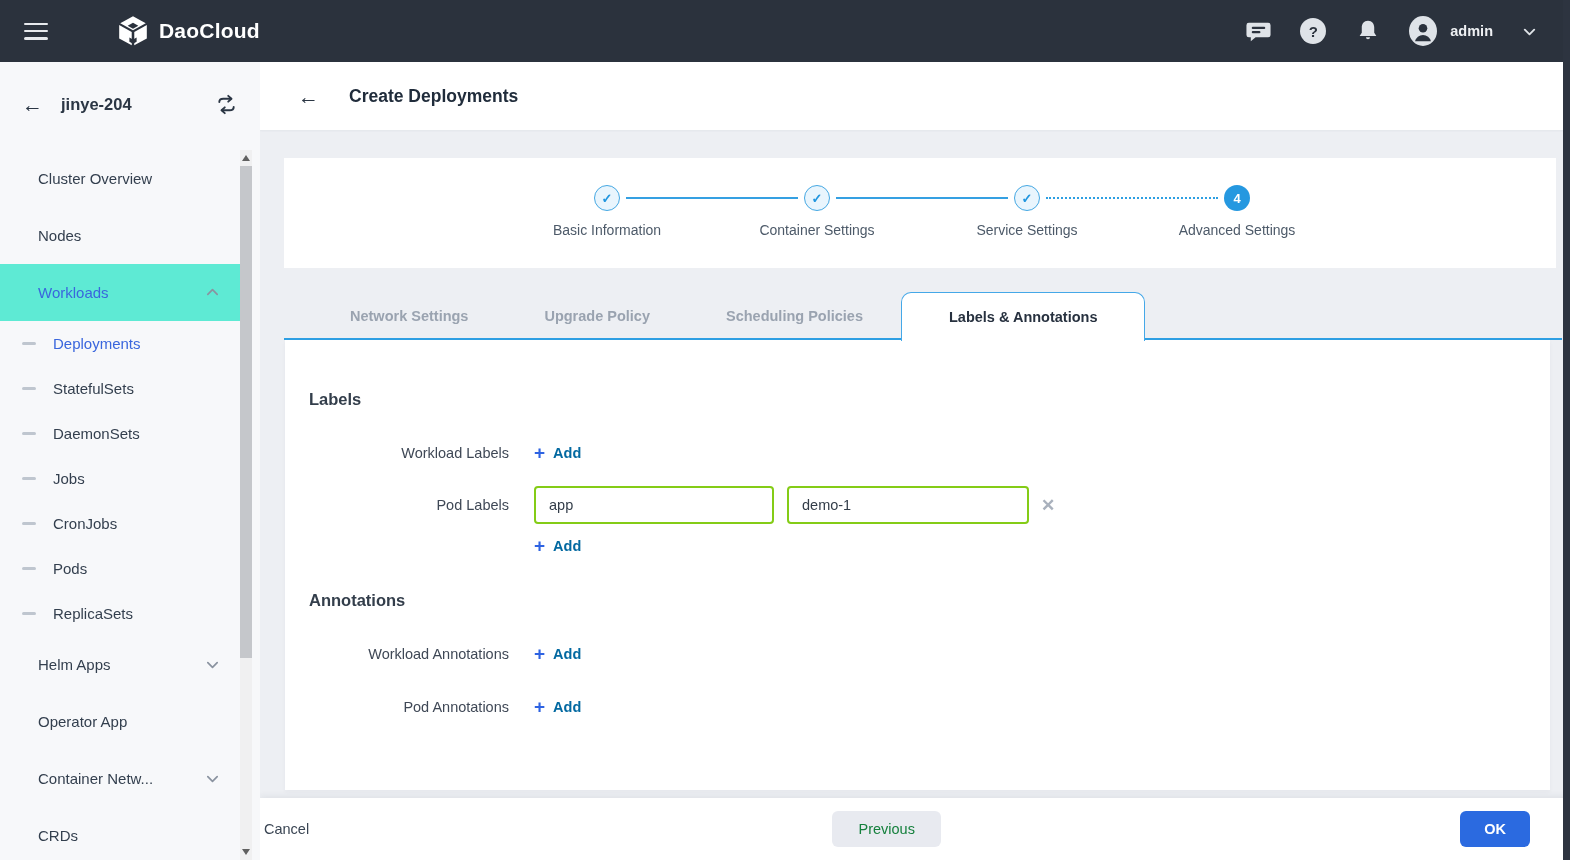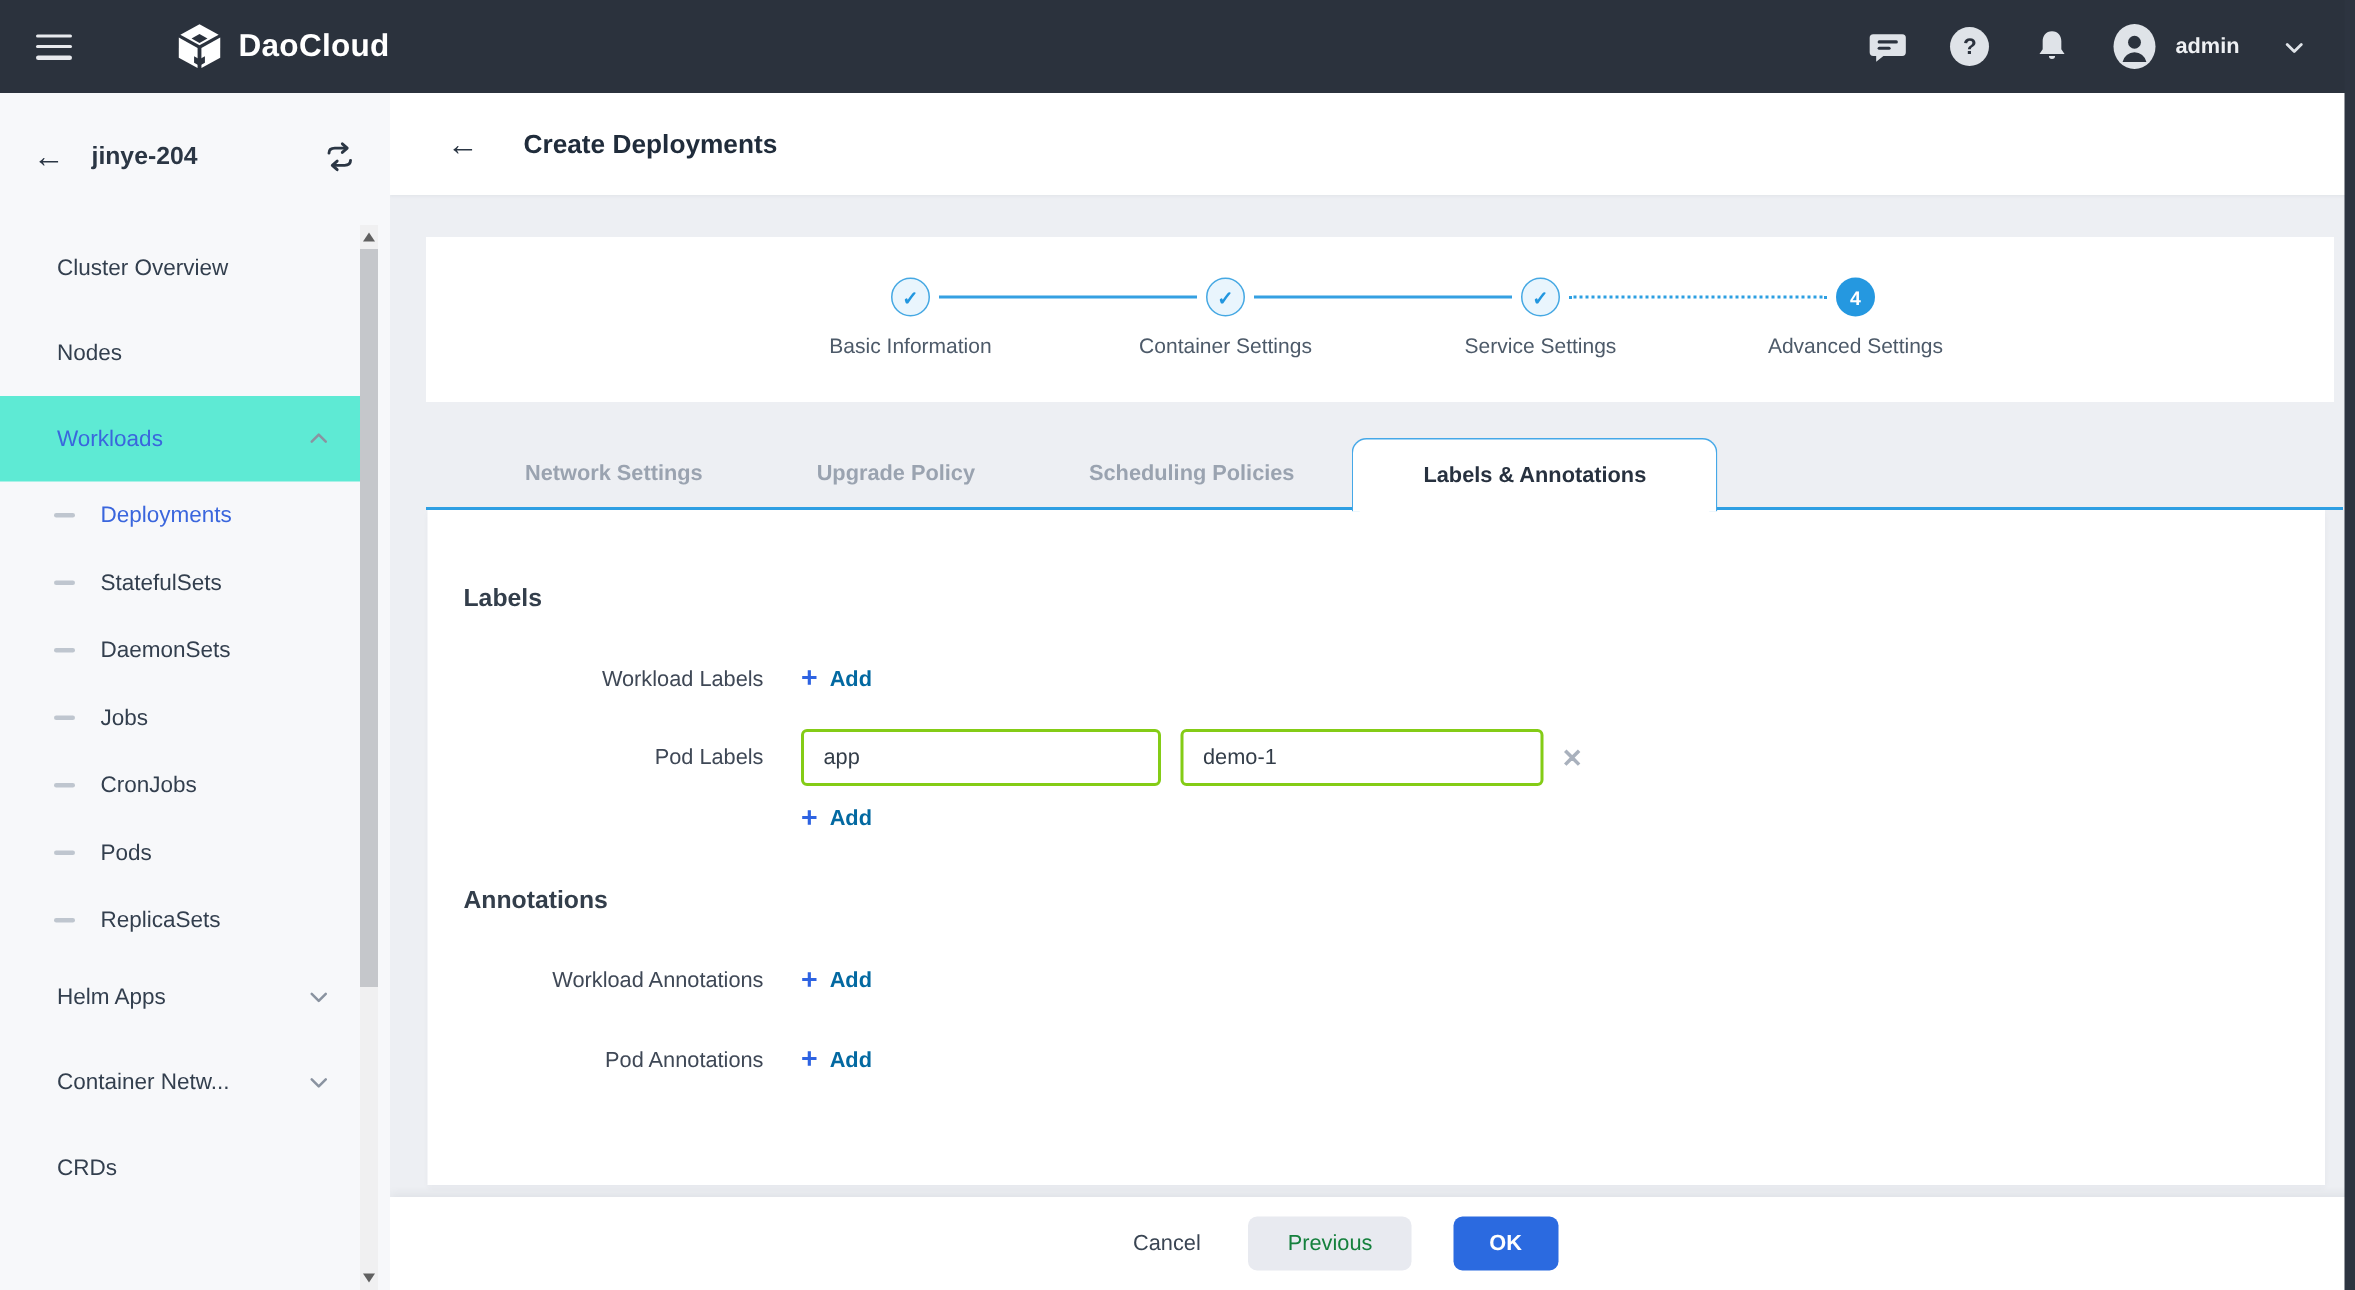--- a/index.html
+++ b/index.html
@@ -22,21 +22,21 @@
   .page-scroll-strip { position:absolute; right:0; top:0; width:7px; height:860px; background:#2d3440; z-index:60; }
 
   
   .sidebar { position:absolute; left:0; top:62px; width:260px; height:798px; background:#f7f8fa; z-index:10; }
   .cluster-head { height:84px; display:flex; align-items:center; padding:0 22px; }
   .back-glyph { font-size:21px; font-weight:700; color:#2b3644; cursor:pointer; line-height:1; }
   .cluster-name { font-size:16.5px; font-weight:600; color:#2b3644; margin-left:18px; }
   .swap-btn { margin-left:auto; cursor:pointer; display:flex; }
   .nav { position:absolute; top:88px; left:0; right:12px; bottom:0; overflow:hidden; }
   .nav-item { display:flex; align-items:center; height:57px; padding-left:38px; font-size:15px; color:#333f4e; cursor:pointer; position:relative; }
-  .nav-sub { height:45px; padding-left:36px; }
+  .nav-sub { height:45px; padding-left:22px; }
   .nav-item.active-parent { background:#5eead4; color:#3a66dd; }
   .nav-item.active-sub .nav-label { color:#3a66dd; }
   .dash { width:14px; height:2.6px; border-radius:2px; background:#bfc6cf; margin-right:17px; flex:0 0 auto; }
   .nav-chevron { position:absolute; right:28px; display:flex; }
   
   .sb-scroll { position:absolute; top:88px; bottom:0; right:8px; width:12px; background:#f0f0f1; z-index:11; }
   .sb-arrow-up, .sb-arrow-down { position:absolute; left:2px; width:0; height:0; border-left:4px solid transparent; border-right:4px solid transparent; cursor:pointer; }
   .sb-arrow-up { top:5px; border-bottom:6px solid #606060; }
   .sb-arrow-down { bottom:5px; border-top:6px solid #606060; }
   .sb-thumb { position:absolute; top:16px; left:0; width:12px; height:492px; background:#c5c7cb; cursor:grab; }
@@ -69,21 +69,21 @@
   .heading-2 { margin-top:36px; } .row-3 { margin-top:34px; } .row-4 { margin-top:34px; }
   .form-label { flex:0 0 200px; text-align:right; margin-right:25px; font-size:14.5px; color:#3f4856; }
   .add-link { display:inline-flex; align-items:center; gap:8px; cursor:pointer; }
   .plus-glyph { color:#2e63e2; font-size:19px; font-weight:700; line-height:1; }
   .add-text { color:#0369a1; font-size:14.5px; font-weight:600; }
   .kv-input { width:240px; height:38px; border:2px solid #84cc16; border-radius:4px; padding:0 13px; font-size:14.5px; color:#333d49; font-family:"Liberation Sans", sans-serif; outline:none; background:#fff; }
   .kv-input + .kv-input { margin-left:13px; width:242px; }
   .remove-x { margin-left:12px; color:#a9b1bd; font-size:17px; font-weight:700; cursor:pointer; }
 
   
-  .footer { position:absolute; left:0; right:0; bottom:0; height:62px; background:#ffffff; display:flex; align-items:center; justify-content:center; gap:28px; padding-right:40px; box-shadow:0 -2px 6px rgba(40,50,70,.07); z-index:5; }
+  .footer { position:absolute; left:0; right:0; bottom:0; height:62px; background:#ffffff; display:flex; align-items:center; justify-content:space-between; padding-right:40px; box-shadow:0 -2px 6px rgba(40,50,70,.07); z-index:5; }
   .btn { font-family:"Liberation Sans", sans-serif; font-size:14.5px; border:none; cursor:pointer; border-radius:6px; }
   .btn-text { background:transparent; color:#3a4553; padding:9px 4px; }
   .btn-secondary { background:#e8eaf0; color:#15803d; padding:10px 26px; }
   .btn-primary { background:#2b6ae0; color:#ffffff; padding:10px 24px; font-weight:600; }
 </style>
 </head>
 <body>
 
 <header class="topbar">
   <div class="hamburger">
@@ -200,20 +200,23 @@
       </div>
     <div class="nav-item">
       <span class="nav-label">Helm Apps</span>
       <span class="nav-chevron">
           <svg width="15" height="15" viewBox="0 0 16 16">
             <polyline points="3,6 8,11 13,6" fill="none" stroke="#8a93a0" stroke-width="1.8" stroke-linecap="round" stroke-linejoin="round"></polyline>
           </svg>
         </span>
     </div>
     <div class="nav-item">
+        <span class="nav-label">Operator App</span>
+      </div>
+    <div class="nav-item">
       <span class="nav-label">Container Netw...</span>
       <span class="nav-chevron">
           <svg width="15" height="15" viewBox="0 0 16 16">
             <polyline points="3,6 8,11 13,6" fill="none" stroke="#8a93a0" stroke-width="1.8" stroke-linecap="round" stroke-linejoin="round"></polyline>
           </svg>
         </span>
     </div>
     <div class="nav-item">
         <span class="nav-label">CRDs</span>
       </div>

